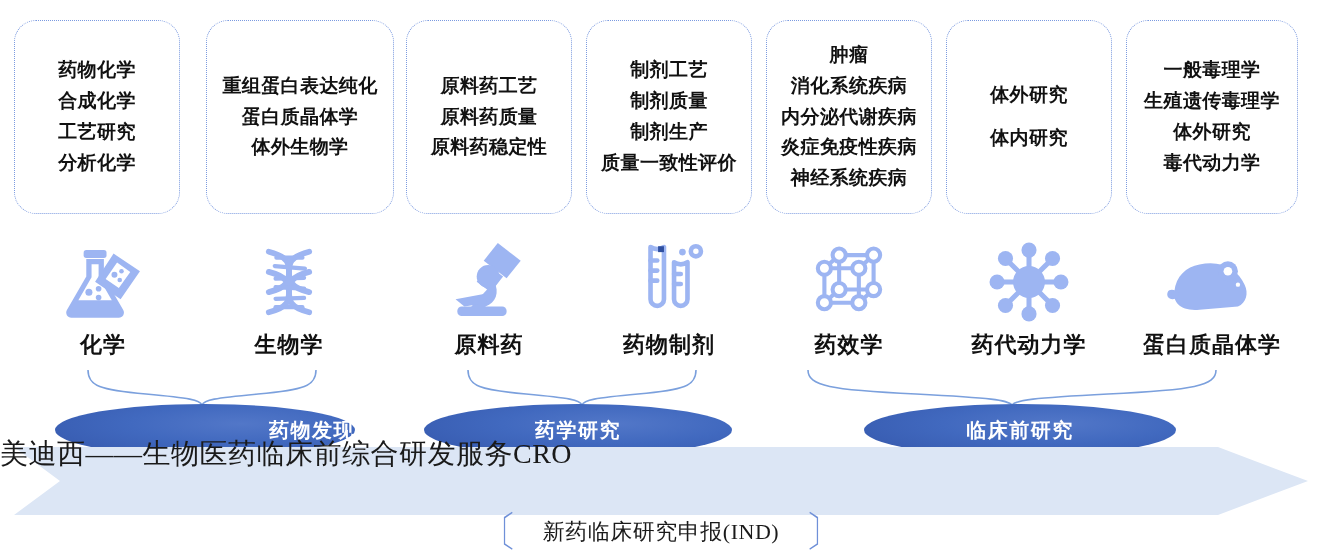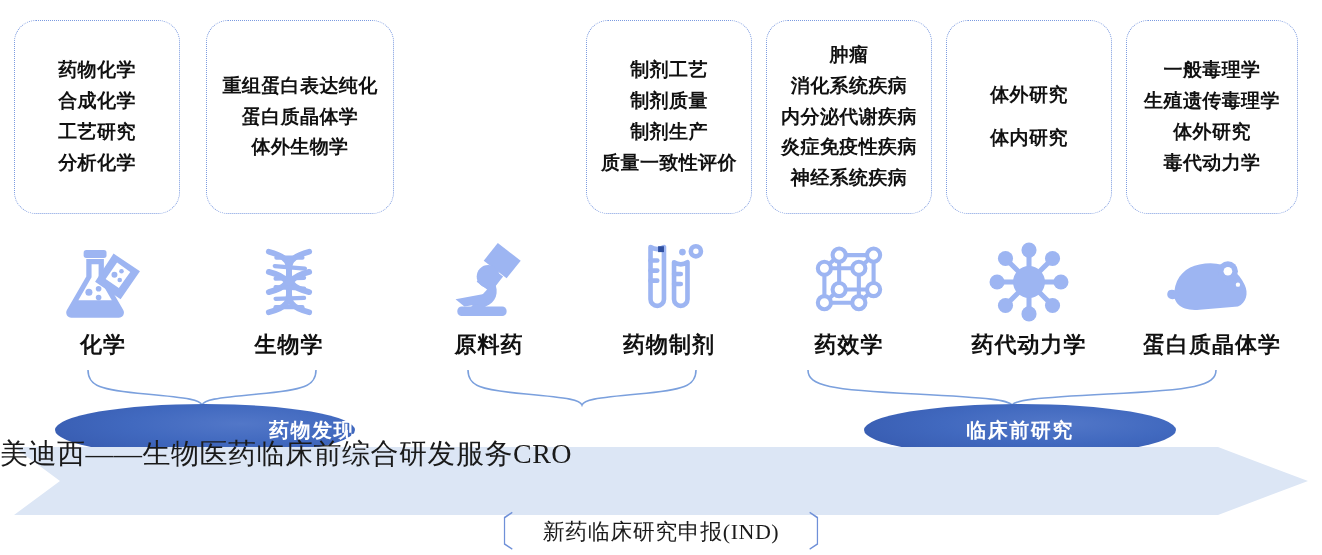--- a/index.html
+++ b/index.html
@@ -144,20 +144,25 @@
     <div class="cap-line">工艺研究</div>
     <div class="cap-line">分析化学</div>
   </div>
 
   <div class="cap-box" style="left:206px; top:20px; width:188px; height:194px;">
     <div class="cap-line">重组蛋白表达纯化</div>
     <div class="cap-line">蛋白质晶体学</div>
     <div class="cap-line">体外生物学</div>
   </div>
 
+  <div class="cap-box" style="left:406px; top:20px; width:166px; height:194px;">
+    <div class="cap-line">原料药工艺</div>
+    <div class="cap-line">原料药质量</div>
+    <div class="cap-line">原料药稳定性</div>
+  </div>
 
   <div class="cap-box" style="left:586px; top:20px; width:166px; height:194px;font-family:Liberation Serif, serif;">
     <div class="cap-line">制剂工艺</div>
     <div class="cap-line">制剂质量</div>
     <div class="cap-line">制剂生产</div>
     <div class="cap-line">质量一致性评价</div>
   </div>
 
   <div class="cap-box" style="left:766px; top:20px; width:166px; height:194px;">
     <div class="cap-line">肿瘤</div>
@@ -345,20 +350,23 @@
   <div class="brace" style="left:806px; top:368px; width:412px; height:38px;">
     <svg width="412" height="38" viewBox="0 0 412 38">
       <path d="M2 2 C 2 18, 24 22, 110 26 C 186 30, 202 32, 206 37
                C 210 32, 226 30, 302 26 C 388 22, 410 18, 410 2" fill="none" stroke="#7ba0dd" stroke-width="1.6"></path>
     </svg>
   </div>
 
   <div class="phase" style="left:55px; top:404px; width:300px; height:52px;justify-content:flex-end;">
     <span class="phase-label">药物发现</span>
   </div>
+  <div class="phase" style="left:424px; top:404px; width:308px; height:52px;">
+    <span class="phase-label">药学研究</span>
+  </div>
   <div class="phase" style="left:864px; top:404px; width:312px; height:52px;">
     <span class="phase-label">临床前研究</span>
   </div>
 
   <div id="arrow-band">
     <svg width="1294" height="68" viewBox="0 0 1294 68">
       <path d="M0 0 H1204 L1294 34 L1204 68 H0 L46 34 Z" fill="#dce6f5"></path>
     </svg>
   </div>
   <div id="arrow-text">美迪西——生物医药临床前综合研发服务CRO</div>

